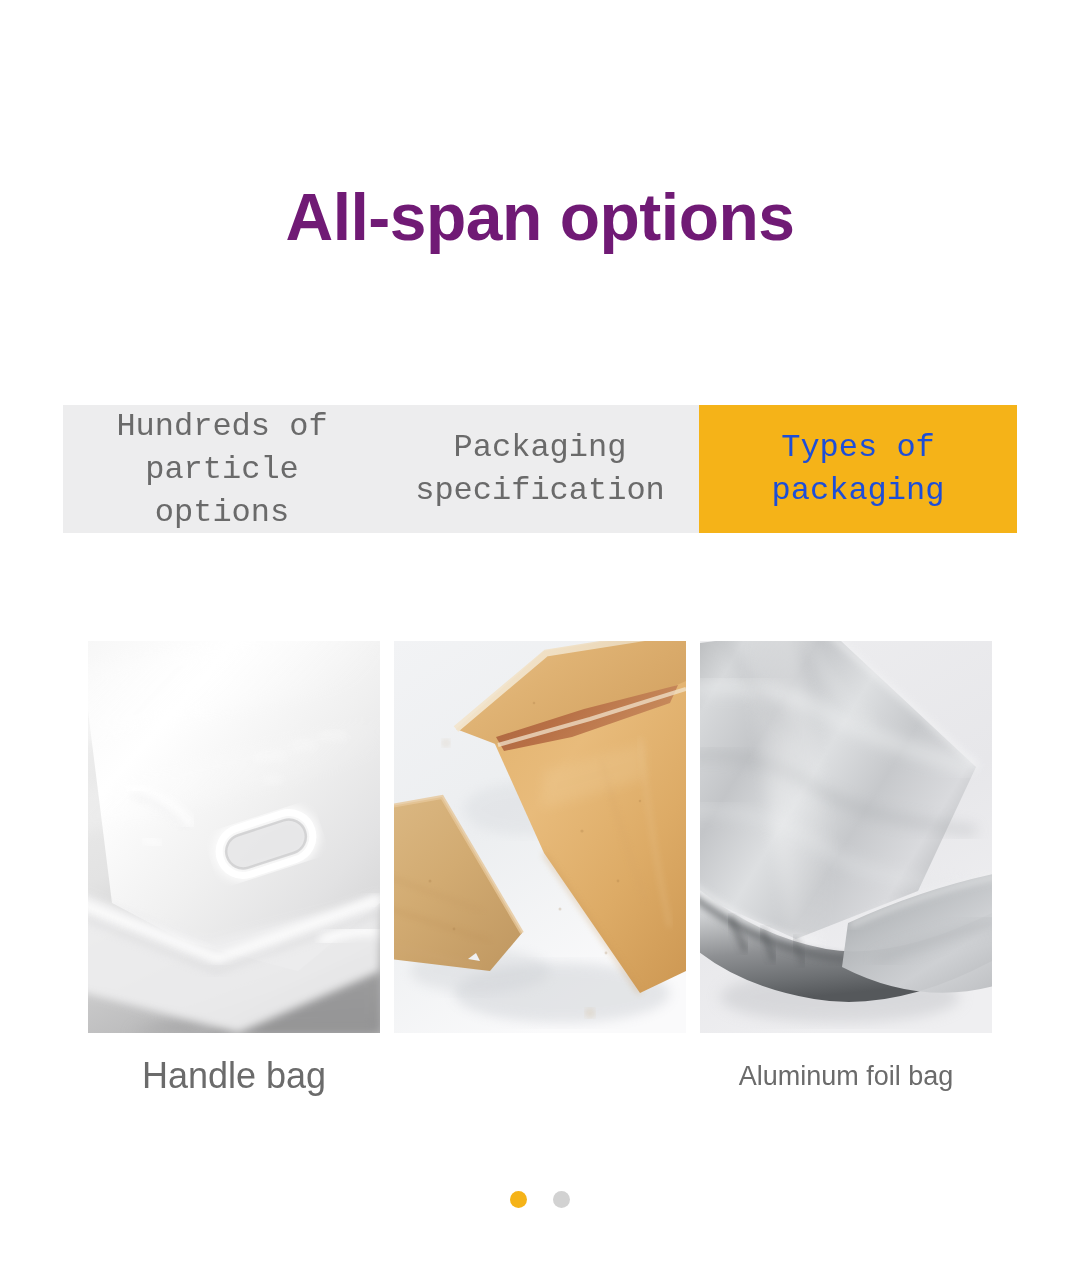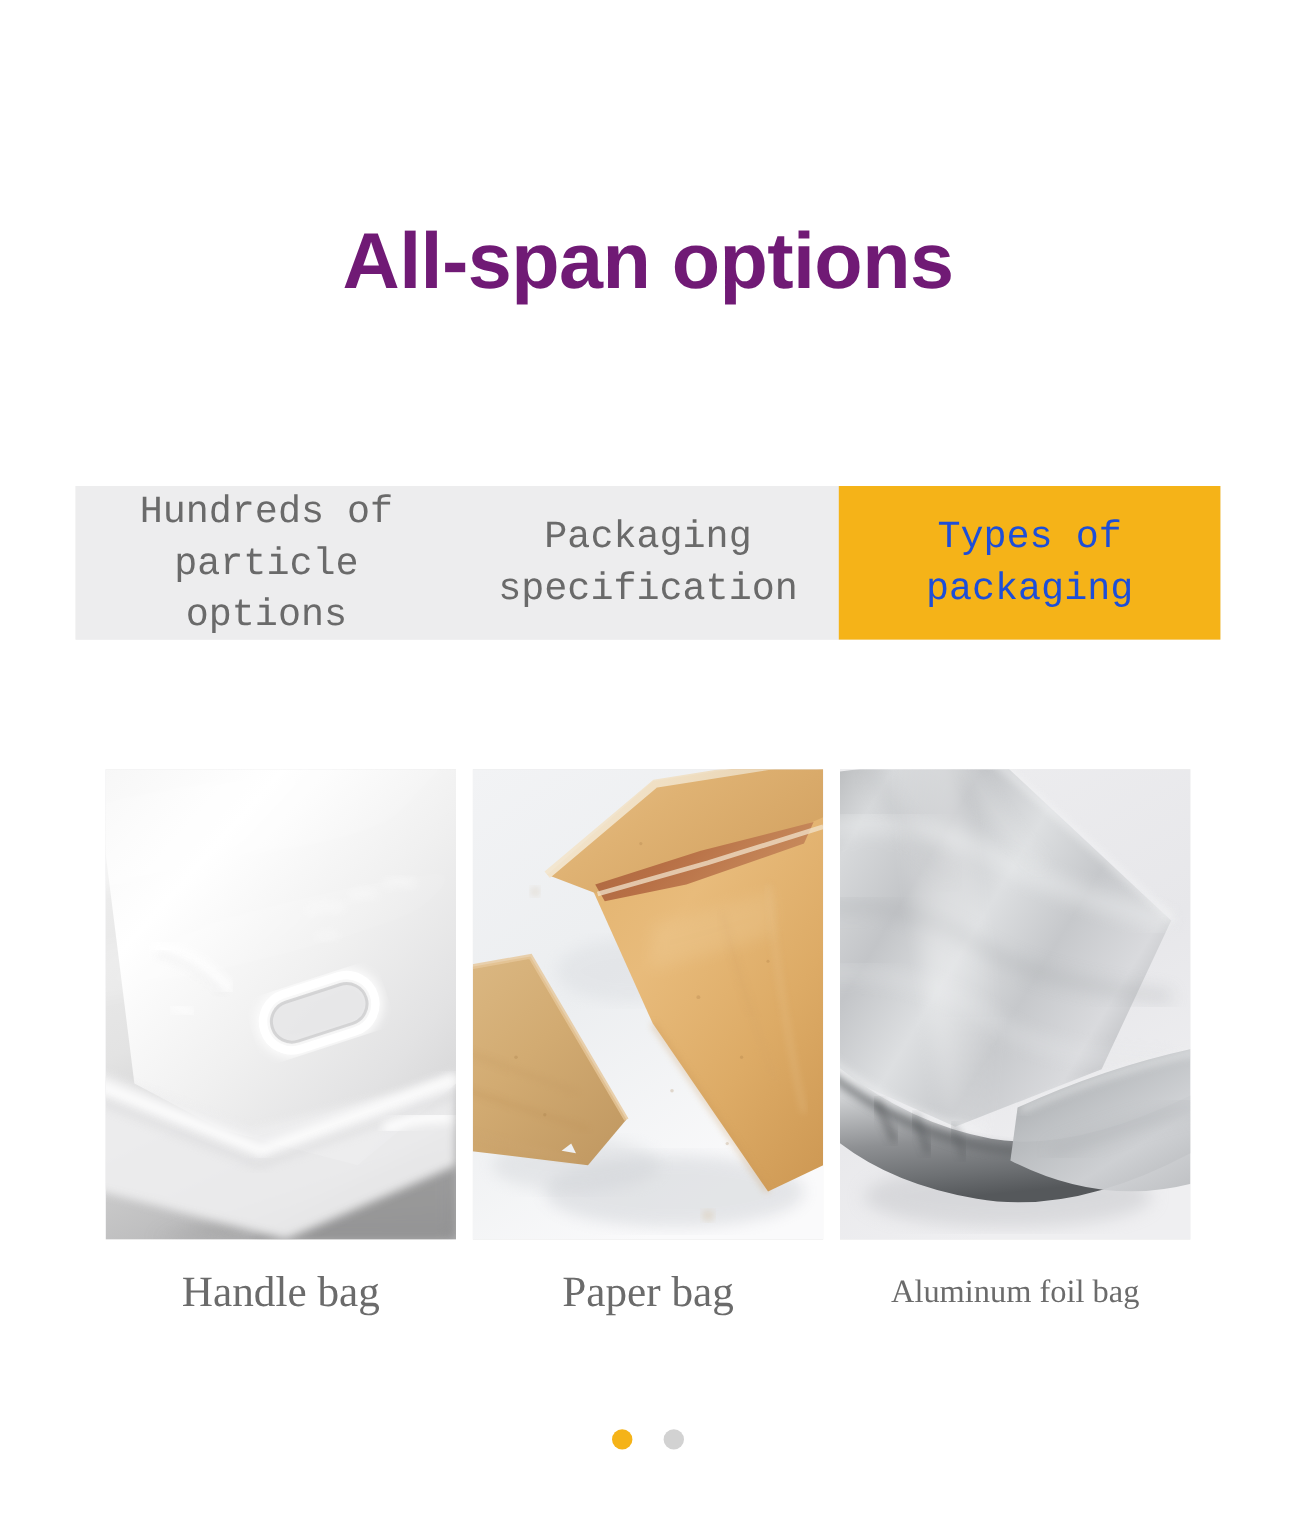--- a/index.html
+++ b/index.html
@@ -74,21 +74,20 @@
     left: 88px;
     top: 641px;
     width: 904px;
     display: flex;
     gap: 14px;
   }
   .card {
     width: 324px;
     display: block;
     cursor: pointer;
-    font-family: Liberation Serif, serif;
   }
   .thumb {
     position: relative;
     width: 292px;
     height: 392px;
     overflow: hidden;
     background: #e9e9ea;
   }
   .thumb svg {
     display: block;
@@ -310,21 +309,20 @@
             <circle cx="246" cy="160" r="1.3"></circle>
           <circle cx="36" cy="240" r="1.5"></circle>
             <circle cx="60" cy="288" r="1.4"></circle>
           <circle cx="212" cy="312" r="1.4"></circle>
             <circle cx="140" cy="62" r="1.3"></circle>
         </g>
         <circle cx="52" cy="102" r="4" fill="#d9cdbb" opacity="0.5" filter="url(#pb-blur)"></circle>
         <circle cx="196" cy="372" r="5" fill="#d8c6a9" opacity="0.45" filter="url(#pb-blur)"></circle>
       </svg>
     </div>
-    <div class="caption">Paper bag</div>
   </div>
 
   <div class="card">
     <div class="thumb">
       <svg viewBox="0 0 292 392" preserveAspectRatio="xMidYMid slice" aria-hidden="true">
         <defs>
           <linearGradient id="af-bg" x1="0" y1="0" x2="0.4" y2="1">
             <stop offset="0" stop-color="#eeeef0"></stop>
             <stop offset="0.6" stop-color="#e7e7ea"></stop>
             <stop offset="1" stop-color="#efeff1"></stop>

